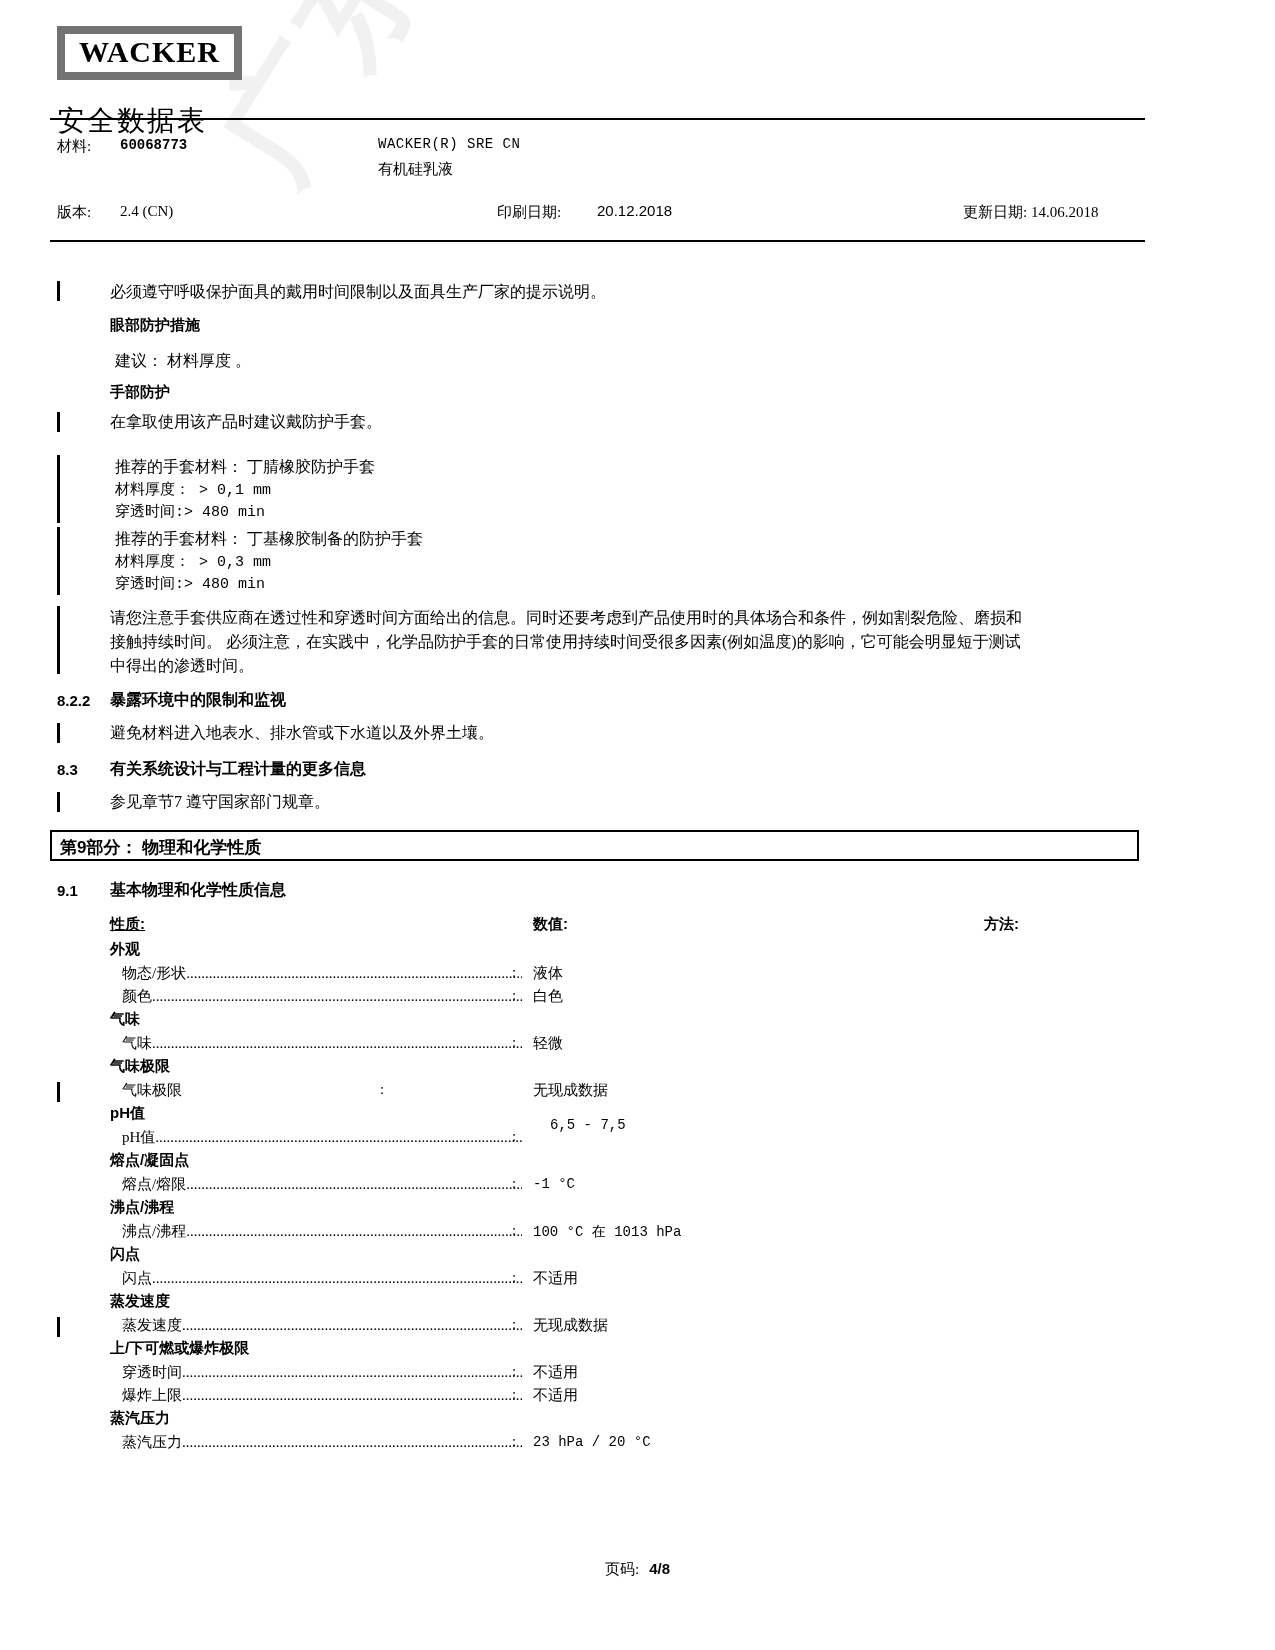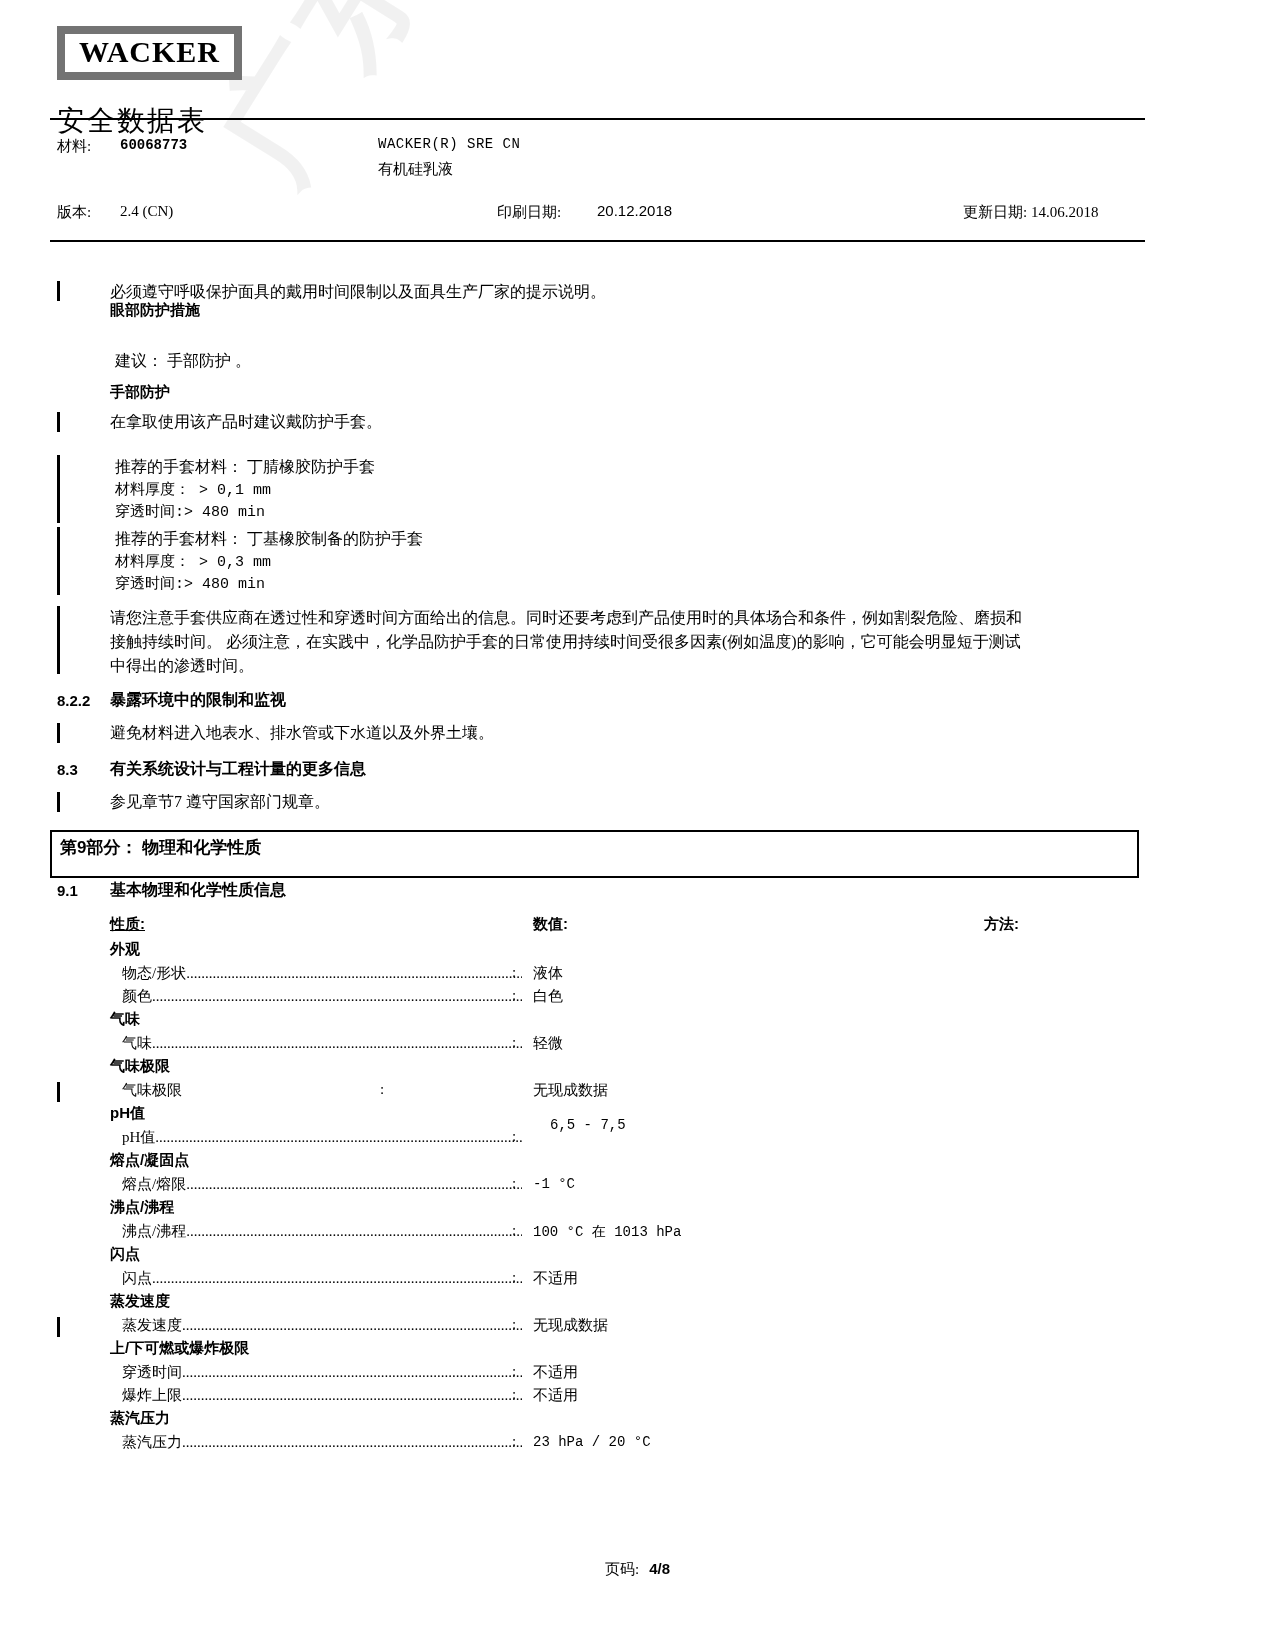--- a/index.html
+++ b/index.html
@@ -117,21 +117,21 @@
     position: absolute;
     font-family: "Liberation Sans", sans-serif;
     font-weight: bold;
     font-size: 15px;
   }
 
   
   .banner {
     position: absolute;
     left: 50px; top: 830px;
-    width: 1089px; height: 48px;
+    width: 1089px; height: 31px;
     border: 2px solid #000;
     box-sizing: border-box;
   }
   .banner .btxt {
     position: absolute;
     left: 8px; top: 4px;
     font-family: "Liberation Sans", sans-serif;
     font-weight: bold;
     font-size: 17px;
   }
@@ -188,22 +188,22 @@
     <div class="meta m-version-value">2.4 (CN)</div>
     <div class="meta m-print-label">印刷日期:</div>
     <div class="meta m-print-value">20.12.2018</div>
     <div class="meta m-update">更新日期: 14.06.2018</div>
 
     <div class="hr-main hr2"></div>
 
     <div class="bar" style="left:57px; top:281px; height:20px;"></div>
     <div class="txt" style="left:110px; top:280px;">必须遵守呼吸保护面具的戴用时间限制以及面具生产厂家的提示说明。</div>
 
-    <div class="sub-bold" style="left:110px; top:301px;text-align:center;">眼部防护措施</div>
-    <div class="txt" style="left:115px; top:349px;">建议：  手部防护 。</div>
+    <div class="sub-bold" style="left:110px; top:316px;text-align:center;">眼部防护措施</div>
+    <div class="txt" style="left:115px; top:349px;">建议：  材料厚度 。</div>
 
     <div class="sub-bold" style="left:110px; top:383px;">手部防护</div>
     <div class="bar" style="left:57px; top:412px; height:20px;"></div>
     <div class="txt" style="left:110px; top:410px;">在拿取使用该产品时建议戴防护手套。</div>
 
     <div class="bar" style="left:57px; top:455px; height:68px;"></div>
     <div class="txt" style="left:115px; top:455px;">推荐的手套材料：  丁腈橡胶防护手套</div>
     <div class="txt mono" style="left:115px; top:479px;">材料厚度：  &gt; 0,1 mm</div>
     <div class="txt mono" style="left:115px; top:501px;">穿透时间:&gt; 480 min</div>
 

